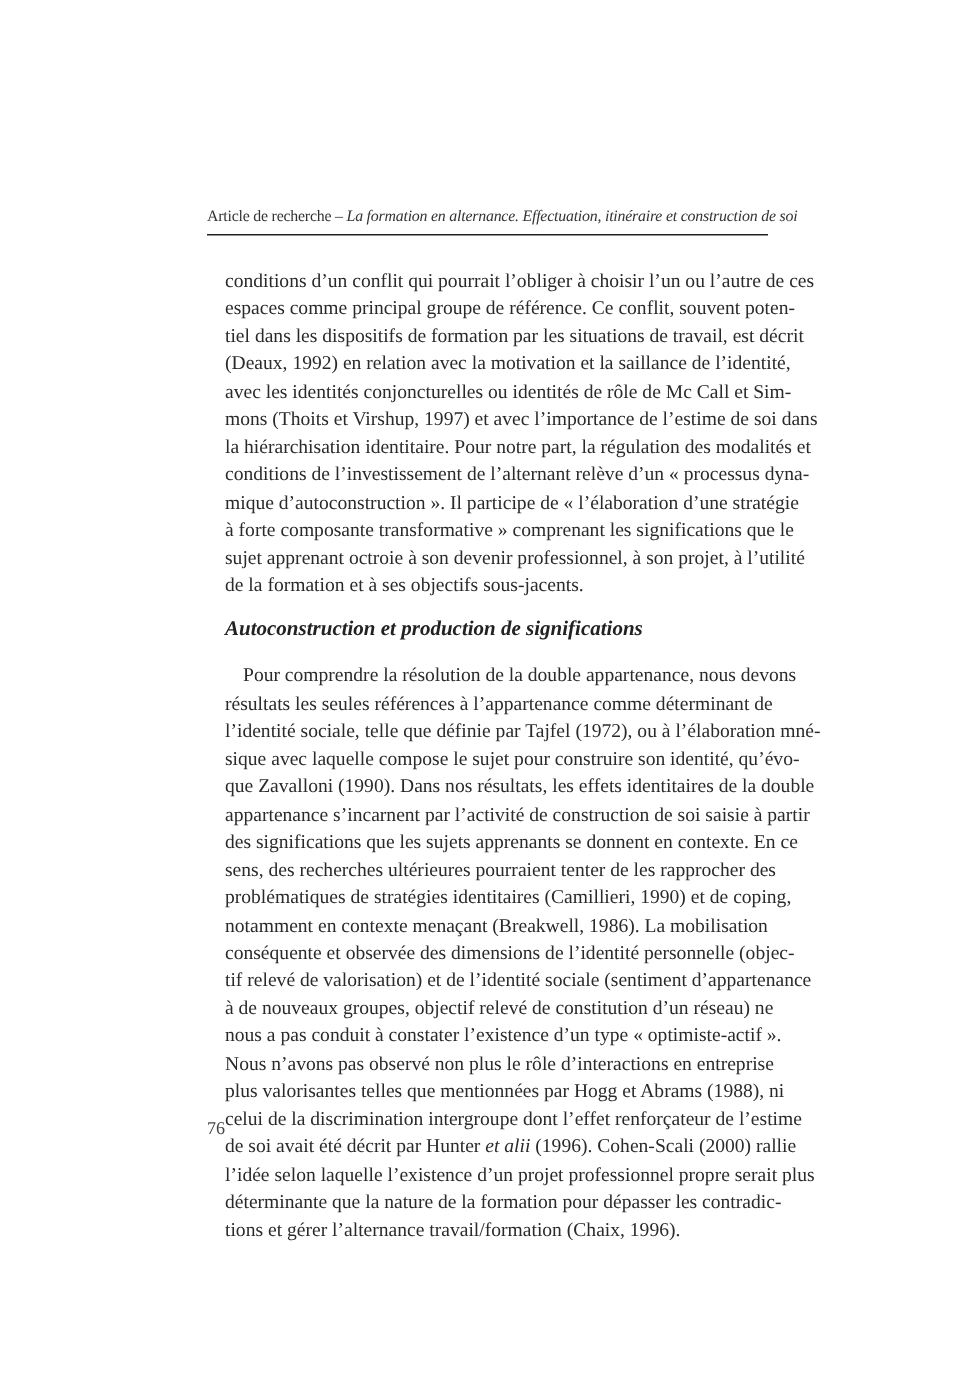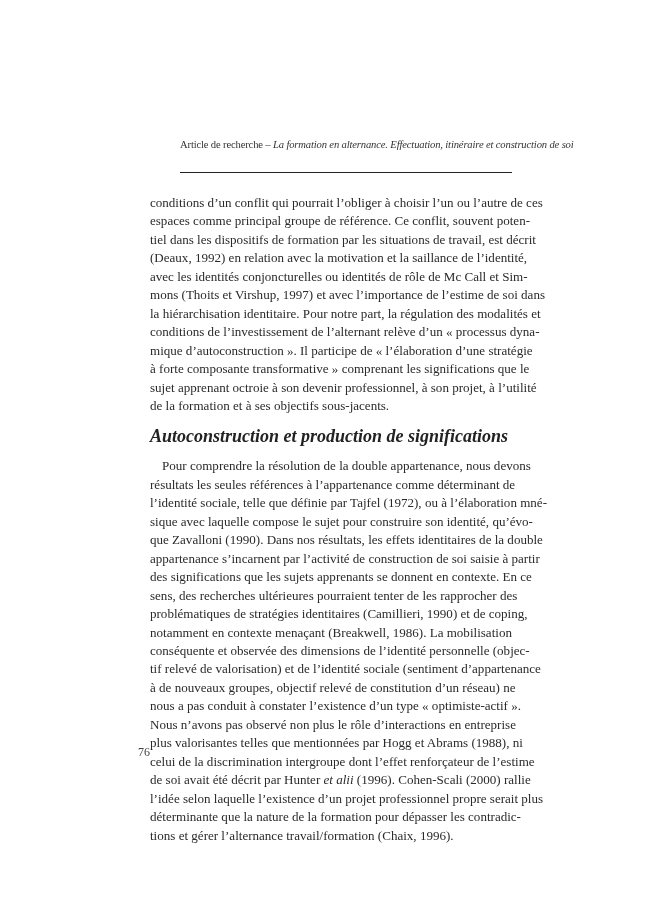--- a/index.html
+++ b/index.html
@@ -1,27 +1,27 @@
 <!DOCTYPE html>
 <html><head>
 <meta charset="utf-8">
 <style>
   html, body { margin: 0; padding: 0; background: #ffffff; }
   body { width: 650px; height: 920px; position: relative; overflow: hidden;
          font-family: "Liberation Serif", "DejaVu Serif", serif; color: #2a2a2a; }
   .page { position: absolute; left: 138px; top: 138px; width: 374px; }
   .running-header { font-size: 10.6px; text-align: right; color: #333; line-height: 14px;
-                    padding-bottom: 20px; border-bottom: 1px solid #222; white-space: nowrap;
-                    letter-spacing: -0.15px; margin-left: 42px; }
+                    padding-bottom: 4px; border-bottom: 1px solid #222; white-space: nowrap;
+                    letter-spacing: -0.15px; }
   .running-header em { font-style: italic; }
   .body { margin-top: 21px; font-size: 13.05px; line-height: 18.45px; text-align: justify;
           hyphens: manual; }
   .body p { margin: 12px; }
   .section-heading { margin: 6px 0 4px 12px; font-weight: bold; font-style: italic;
-                     font-size: 18px; line-height: 18px; color: #222; }
+                     font-size: 14px; line-height: 18px; color: #222; }
   .line { display: block; text-align: justify; text-align-last: justify; white-space: nowrap; }
   .line.last { text-align-last: left; }
   .page-number { position: absolute; left: 138px; top: 745px; font-size: 12px; color: #444; }
 </style>
 </head>
 <body>
 
 <div class="page">
   <div class="running-header">
     <span>Article de recherche – </span><em>La formation en alternance. Effectuation, itinéraire et construction de soi</em>

